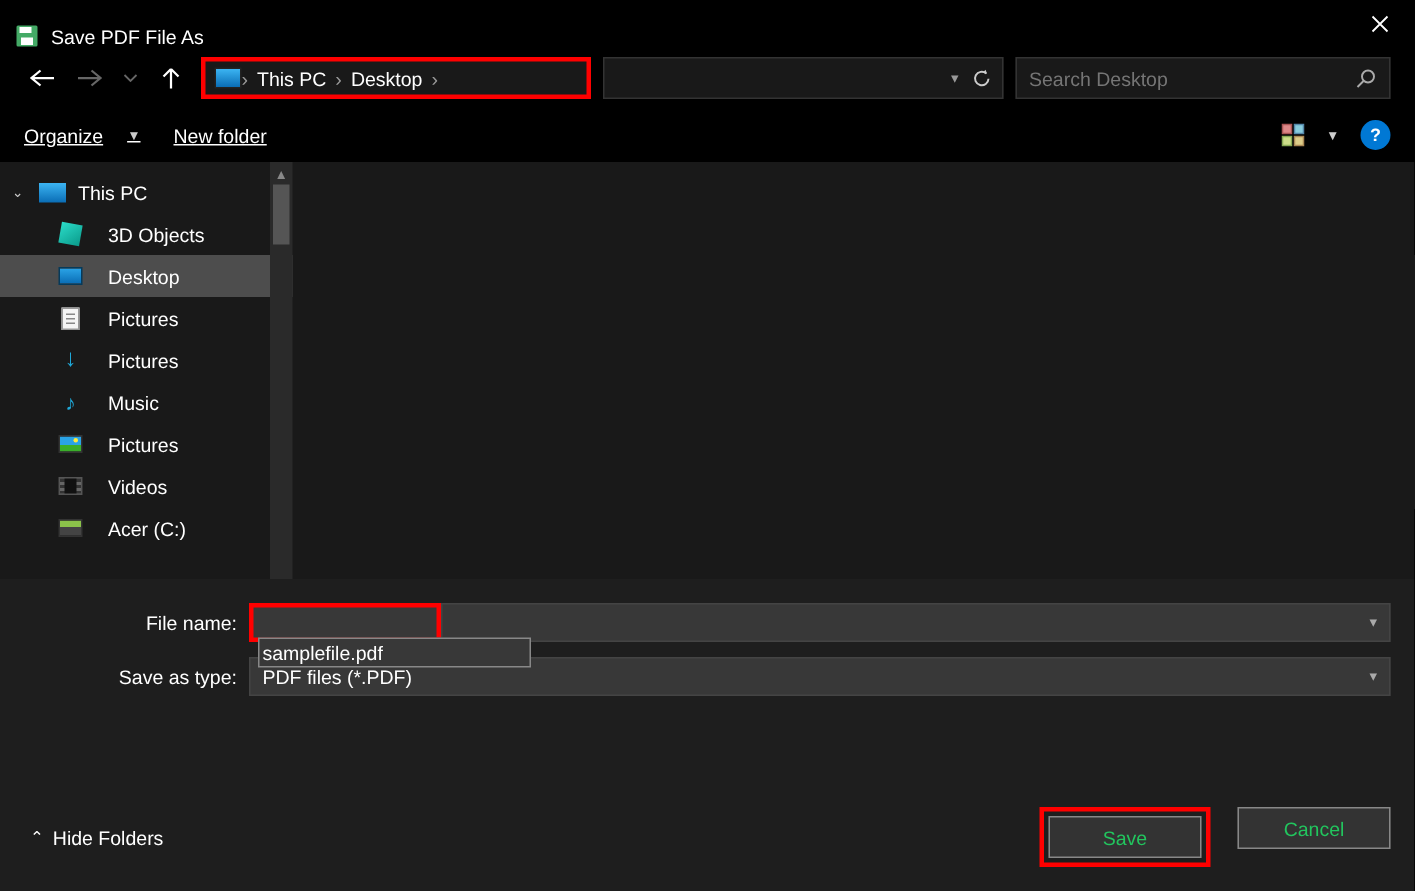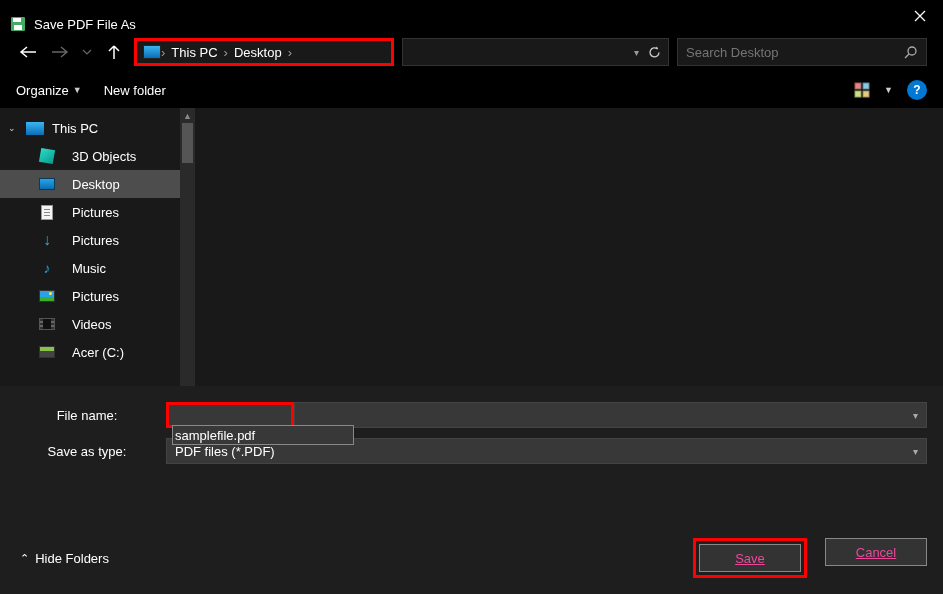--- a/index.html
+++ b/index.html
@@ -22,21 +22,21 @@
     .breadcrumb-after { flex: 1; height: 28px; background: #191919; border: 1px solid #333; display: flex; align-items: center; justify-content: flex-end; padding-right: 6px; gap: 8px; }
     .breadcrumb-after .down { color: #999; font-size: 10px; }
     .refresh { color: #ccc; }
     .searchbox { width: 250px; height: 28px; background: #191919; border: 1px solid #333; display: flex; align-items: center; padding: 0 8px; color: #888; }
     .searchbox input { flex: 1; background: transparent; border: 0; color: #ccc; outline: none; }
     .searchbox .sicon { color: #888; transform: scaleX(-1); }
     
     
     .toolbar { height: 36px; display: flex; align-items: center; padding: 0 16px; gap: 18px; background: #000; }
     .toolbar .left { flex: 1; display: flex; gap: 22px; align-items: center; }
-    .toolbar .item { color: #fff; cursor: pointer; display: flex; align-items: center; gap: 4px; }
+    .toolbar .item { color: #fff; cursor: pointer; display: flex; align-items: center; gap: 16px; text-decoration: underline; }
     .toolbar .right { display: flex; gap: 14px; align-items: center; }
     .view-icon { width: 16px; height: 16px; }
     .help-icon { width: 20px; height: 20px; border-radius: 50%; background: #0078d4; color: #fff; display: flex; align-items: center; justify-content: center; font-size: 12px; font-weight: bold; }
     
     
     .main { flex: 1; display: flex; background: #191919; overflow: hidden; }
     .sidebar { width: 195px; background: #191919; padding: 6px 0; position: relative; }
     .sb-scroll { position: absolute; right: 0; top: 0; bottom: 0; width: 15px; background: #2a2a2a; }
     .sb-scroll .up, .sb-scroll .dn { height: 15px; display: flex; align-items: center; justify-content: center; color: #888; font-size: 9px; }
     .sb-scroll .thumb { background: #555; height: 40px; margin: 0 2px; }
@@ -66,35 +66,35 @@
     .ftab { position: absolute; top: 0; left: 4px; width: 24px; height: 10px; background: linear-gradient(#f5de8c, #e8c95f); border-radius: 2px 2px 0 0; }
     .fbody { position: absolute; top: 8px; left: 0; right: 0; bottom: 0; background: linear-gradient(#fce9a1, #edc95a); border-radius: 2px; }
     .fphoto { position: absolute; top: 4px; left: 34px; width: 36px; height: 44px; background: linear-gradient(#a7d16a 40%, #6aa92a 60%, #7a6a3a 60%); border: 3px solid #fff; transform: rotate(10deg); box-shadow: -1px 0 2px rgba(0,0,0,0.3); }
     .cone { position: absolute; left: 10px; bottom: 6px; width: 0; height: 0; border-left: 13px solid transparent; border-right: 13px solid transparent; border-bottom: 38px solid #f57c1f; z-index: 2; }
     .cone::after { content:""; position:absolute; left:-9px; top: 14px; width: 18px; height: 4px; background: #fff; box-shadow: -2px 9px 0 2px #fff; }
     .folder-label { color: #fff; font-size: 13px; }
     
     
     .bottom { background: #1e1e1e; padding: 16px 16px 16px 16px; }
     .field-row { display: flex; align-items: center; margin-bottom: 10px; }
-    .field-label { width: 150px; text-align: center; color: #fff; padding-right: 8px; }
+    .field-label { width: 150px; text-align: right; color: #fff; padding-right: 8px; }
     .filename-wrap { flex: 1; display: flex; align-items: center; height: 26px; background: #383838; border: 3px solid #ff0000; padding: 0 6px 0 3px; position: relative; }
     .filename-wrap-inner { flex: 1; border: 1px solid #888; height: 20px; padding: 0 2px; display:flex; align-items:center; background:#383838;margin-top:40px; }
     .filename-wrap input { flex: 1; background: transparent; border: 0; color: #fff; outline: none; font-size: 13px; }
     .filename-wrap-noborder { max-width: 128px; }
     .filename-after { flex:1; height: 26px; background: #383838; border: 1px solid #444; display:flex; align-items:center; justify-content:flex-end; padding: 0 8px; color:#aaa; font-size:10px; }
     .type-wrap { flex: 1; display: flex; align-items: center; height: 26px; background: #383838; border: 1px solid #444; padding: 0 8px; }
     .type-wrap .val { flex: 1; color: #fff; }
     .type-wrap .drop { color: #aaa; font-size: 10px; }
     
     .bottom-spacer { height: 64px; }
     .footer { display: flex; align-items: center; }
     .hide-folders { flex: 1; display: flex; align-items: center; gap: 6px; color: #fff; cursor: pointer; padding-left: 4px; }
     .btns { display: flex; gap: 18px; }
-    .btn { width: 102px; height: 28px; background: #333; border: 1px solid #888; color: #ec4899; display: flex; align-items: center; justify-content: center; cursor: pointer; text-decoration: underline; }
+    .btn { width: 102px; height: 28px; background: #333; border: 1px solid #888; color: #22c55e; display: flex; align-items: center; justify-content: center; cursor: pointer; }
     .btn-save-wrap { border: 3px solid #ff0000; padding: 3px; width: 114px; height: 40px; display:flex; align-items:center; justify-content:center; }
     .btn-save-wrap .btn { width: 100%; height: 100%; }
     
     svg { display: block; }
   </style>
 </head>
 <body>
 
 <div class="titlebar">
   <span class="icon-save">

